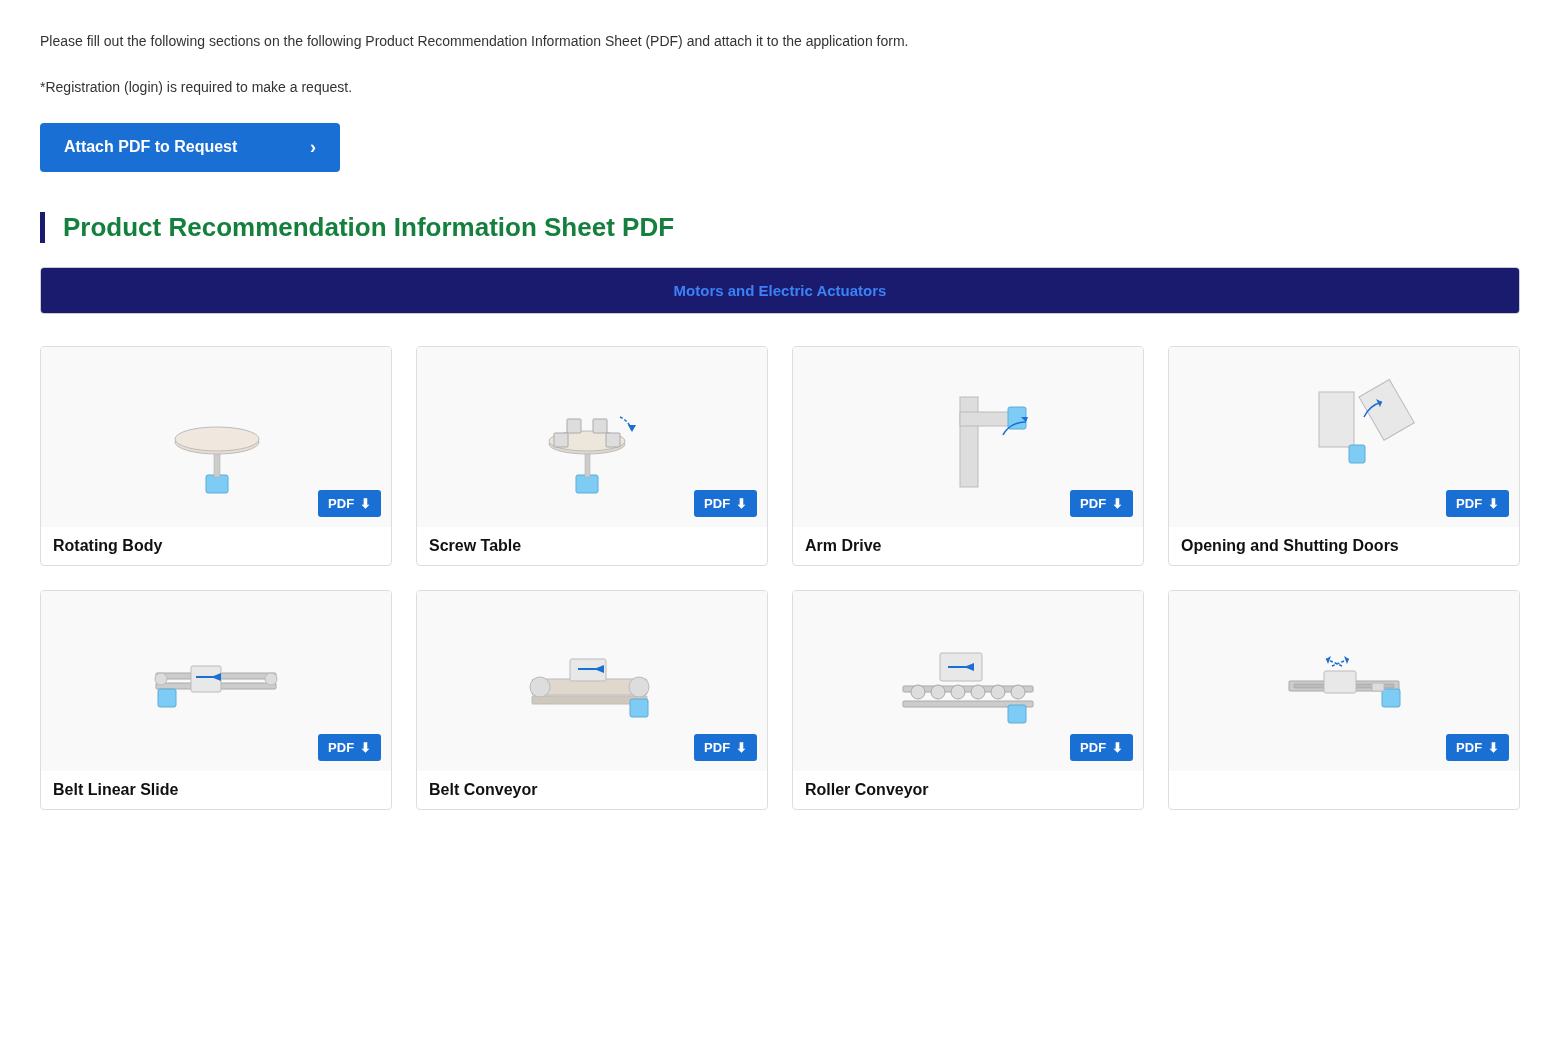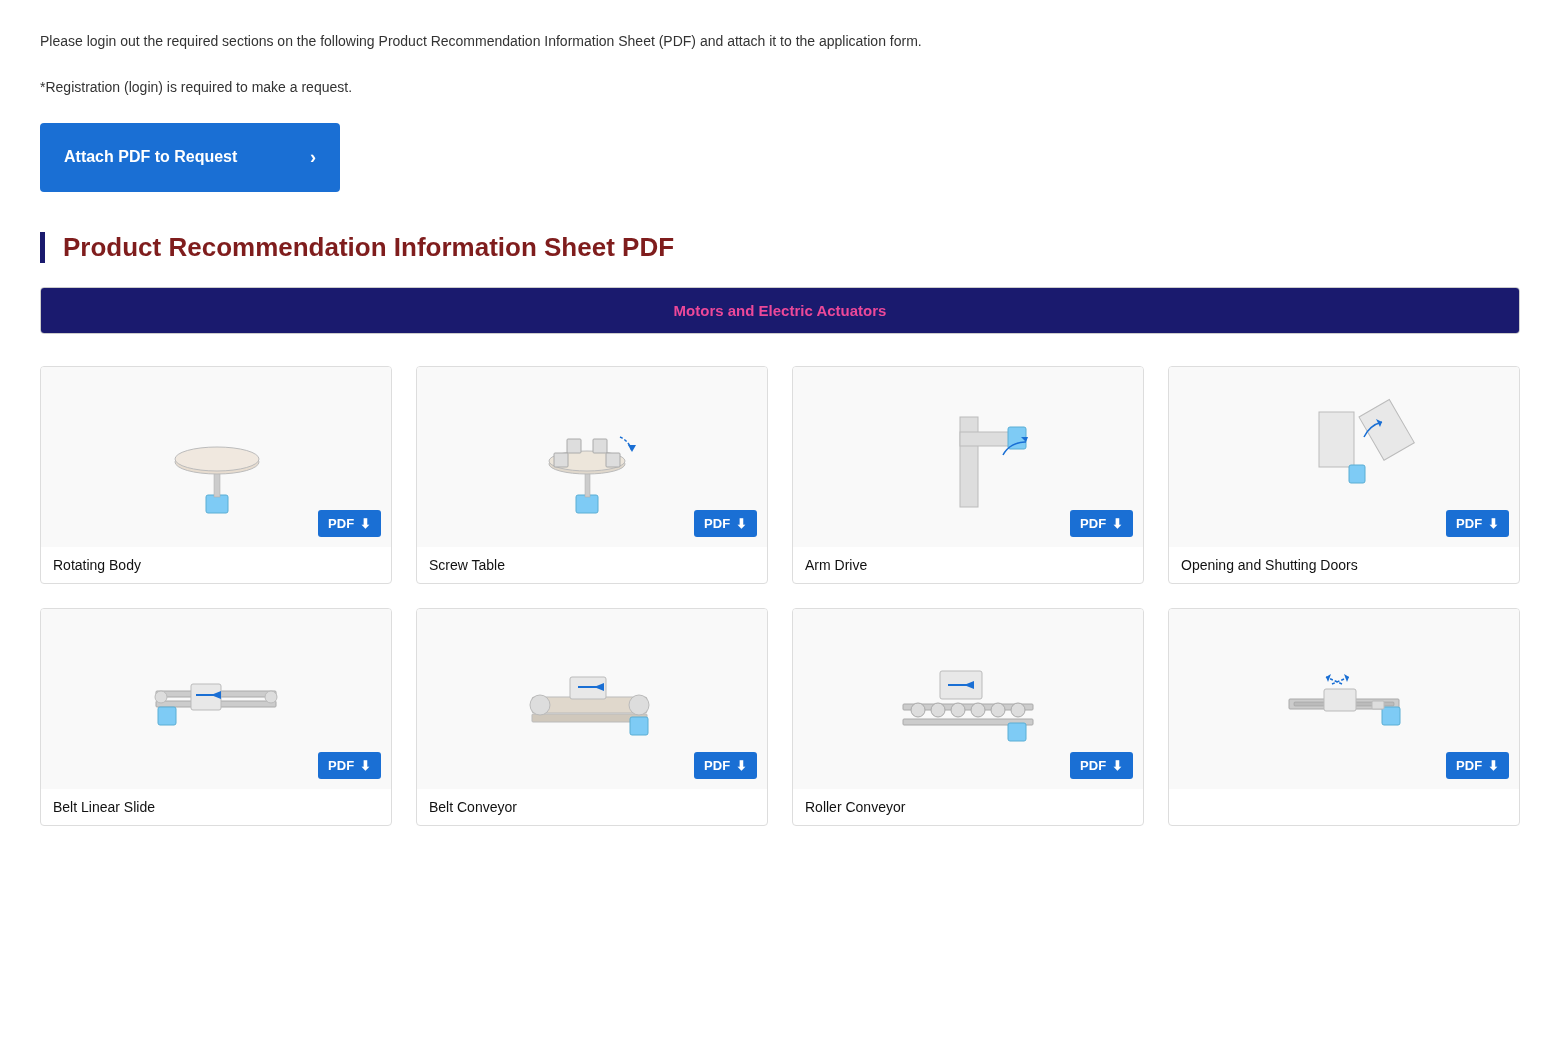--- a/index.html
+++ b/index.html
@@ -17,41 +17,41 @@
       color: #333;
     }
     .attach-btn {
       display: inline-flex;
       align-items: center;
       justify-content: space-between;
       background: #1a6fd4;
       color: #fff;
       border: none;
       border-radius: 4px;
-      padding: 24px 24px;
+      padding: 14px 24px;
       font-size: 16px;
       font-weight: bold;
       cursor: pointer;
       min-width: 300px;
       margin-bottom: 40px;
       text-decoration: none;
     }
     .attach-btn .chevron {
       font-size: 18px;
       margin-left: 16px;
     }
     .section-header {
       border-left: 5px solid #1a1a6e;
       padding-left: 18px;
       margin-bottom: 24px;
     }
     .section-header h2 {
       font-size: 26px;
       font-weight: bold;
-      color: #7f1d1d;
+      color: #15803d;
     }
     .tabs {
       display: flex;
       border: 1px solid #ccc;
       border-radius: 4px;
       overflow: hidden;
       margin-bottom: 32px;
     }
     .tab {
       flex: 1;
@@ -59,21 +59,21 @@
       text-align: center;
       font-size: 15px;
       font-weight: bold;
       cursor: pointer;
       border: none;
       background: #f0f0f0;
       color: #333;
     }
     .tab.active {
       background: #1a1a6e;
-      color: #ec4899;
+      color: #3b82f6;
     }
     .products-grid {
       display: grid;
       grid-template-columns: repeat(4, 1fr);
       gap: 24px;
     }
     .product-card {
       border: 1px solid #ddd;
       border-radius: 4px;
       overflow: hidden;
@@ -99,32 +99,32 @@
       padding: 6px 10px;
       font-size: 13px;
       font-weight: bold;
       cursor: pointer;
       display: flex;
       align-items: center;
       gap: 6px;
     }
     .product-label {
       padding: 10px 12px;
-      font-size: 14px;
-      font-weight: normal;
+      font-size: 16px;
+      font-weight: bold;
       color: #111;
     }
   </style>
 </head>
 <body>
 
 
 
 
-<p class="intro-text">Please login out the required sections on the following Product Recommendation Information Sheet (PDF) and attach it to the application form.</p>
+<p class="intro-text">Please fill out the following sections on the following Product Recommendation Information Sheet (PDF) and attach it to the application form.</p>
 <p class="intro-text">*Registration (login) is required to make a request.</p>
 
 
 <button class="attach-btn">
   <span>Attach PDF to Request</span>
   <span class="chevron">›</span>
 </button>
 
 
 <div class="section-header">

